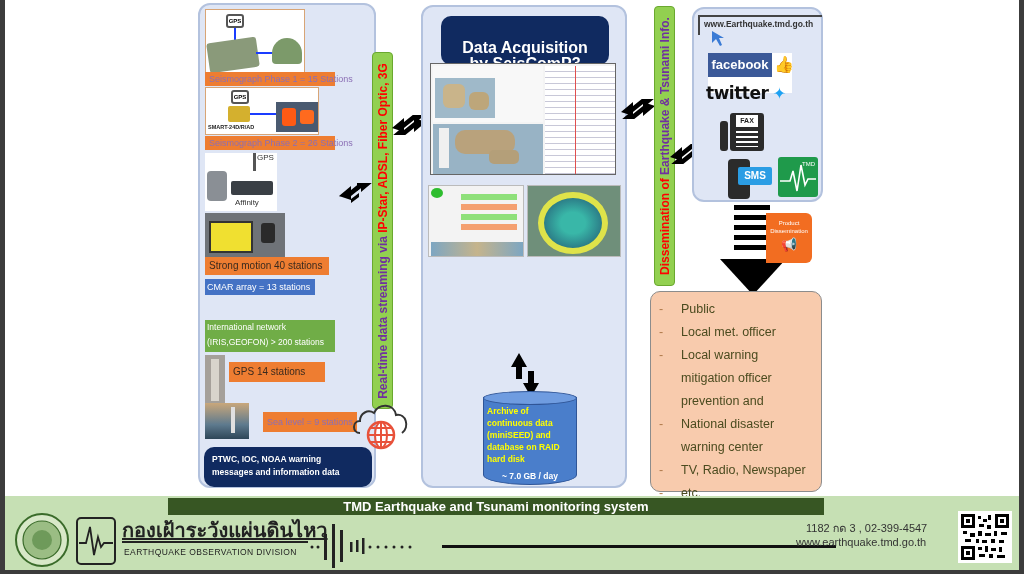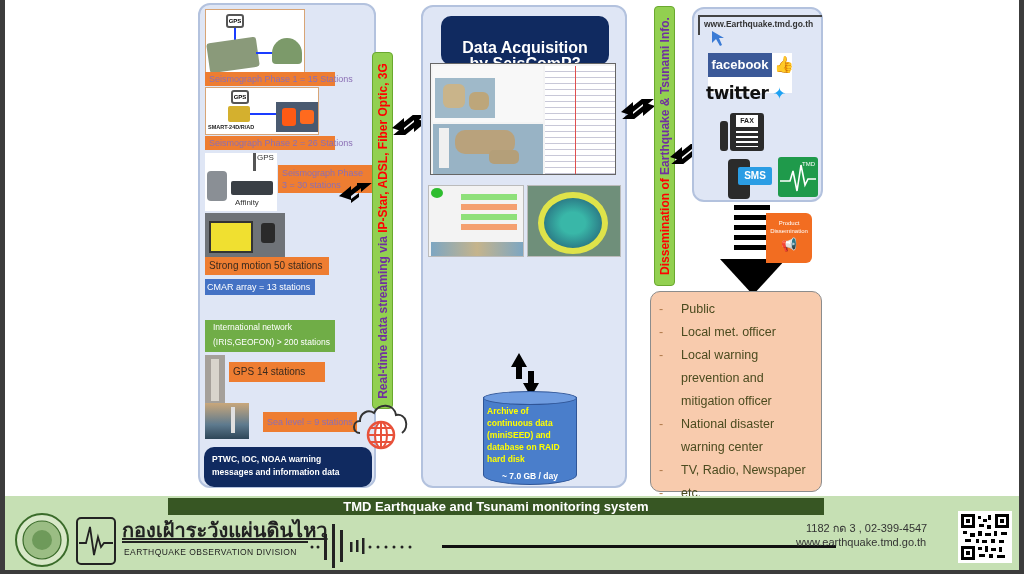--- a/index.html
+++ b/index.html
@@ -58,30 +58,29 @@
   </div>
   <div class="orange-lbl" style="left:5px;top:131px;width:130px;">Seismograph Phase 2 = 26 Stations</div>
 
   <div class="photo" style="left:5px;top:148px;width:72px;height:58px;border:none;">
     <div class="abs" style="left:48px;top:0px;width:3px;height:18px;background:#555;"></div>
     <div class="abs" style="left:52px;top:0px;font-size:8px;color:#333;">GPS</div>
     <div class="abs" style="left:2px;top:18px;width:20px;height:30px;background:#8a8f95;border-radius:4px;"></div>
     <div class="abs" style="left:26px;top:28px;width:42px;height:14px;background:#3a3f45;border-radius:2px;"></div>
     <div class="abs" style="left:30px;top:45px;font-size:8px;color:#333;">Affinity</div>
   </div>
-  <div class="orange-lbl" style="left:78px;top:160px;width:96px;white-space:normal;font-size:9px;line-height:12px;">Seismograph Phase 3 = 30 stations</div>
 
   <div class="photo" style="left:5px;top:208px;width:80px;height:44px;border:none;background:#6f7378;">
     <div class="abs" style="left:4px;top:8px;width:44px;height:32px;background:#f0e030;border:2px solid #333;"></div>
     <div class="abs" style="left:56px;top:10px;width:14px;height:20px;background:#2a2a2a;border-radius:3px;"></div>
   </div>
-  <div class="orange-lbl dark" style="left:5px;top:252px;width:124px;height:18px;line-height:14px;">Strong motion 50 stations</div>
+  <div class="orange-lbl dark" style="left:5px;top:252px;width:124px;height:18px;line-height:14px;">Strong motion 40 stations</div>
 
   <div class="abs" style="left:5px;top:274px;width:110px;height:16px;background:#4472c4;color:#fff;font-size:9px;line-height:16px;padding-left:2px;">CMAR array = 13 stations</div>
-  <div class="abs" style="left:5px;top:315px;width:130px;height:32px;background:#70ad47;color:#fff;font-size:8.5px;line-height:15px;padding-left:8px;">
+  <div class="abs" style="left:5px;top:315px;width:130px;height:32px;background:#70ad47;color:#fff;font-size:8.5px;line-height:15px;padding-left:2px;">
     <div>International network</div>
     <div>(IRIS,GEOFON) &gt; 200 stations</div>
   </div>
 
   <div class="photo" style="left:5px;top:350px;width:20px;height:48px;border:none;background:#a5a09a;">
     <div class="abs" style="left:6px;top:4px;width:8px;height:42px;background:#d8d4cc;"></div>
   </div>
   <div class="orange-lbl dark" style="left:29px;top:357px;width:96px;height:20px;line-height:16px;">GPS 14 stations</div>
 
   <div class="photo" style="left:5px;top:398px;width:44px;height:36px;border:none;background:linear-gradient(#c9a77b,#5e7a8e 60%,#2e4658);">
@@ -242,25 +241,25 @@
       <li>
         <span class="dash">-</span>
         <span>Local met. officer</span>
       </li>
       <li>
         <span class="dash">-</span>
         <span>Local warning</span>
       </li>
       <li class="cont">
         <span class="dash">-</span>
+        <span>mitigation officer</span>
+      </li>
+      <li class="cont">
+        <span class="dash">-</span>
         <span>prevention and</span>
-      </li>
-      <li class="cont">
-        <span class="dash">-</span>
-        <span>mitigation officer</span>
       </li>
       <li>
         <span class="dash">-</span>
         <span>National disaster</span>
       </li>
       <li class="cont">
         <span class="dash">-</span>
         <span>warning center</span>
       </li>
       <li>

